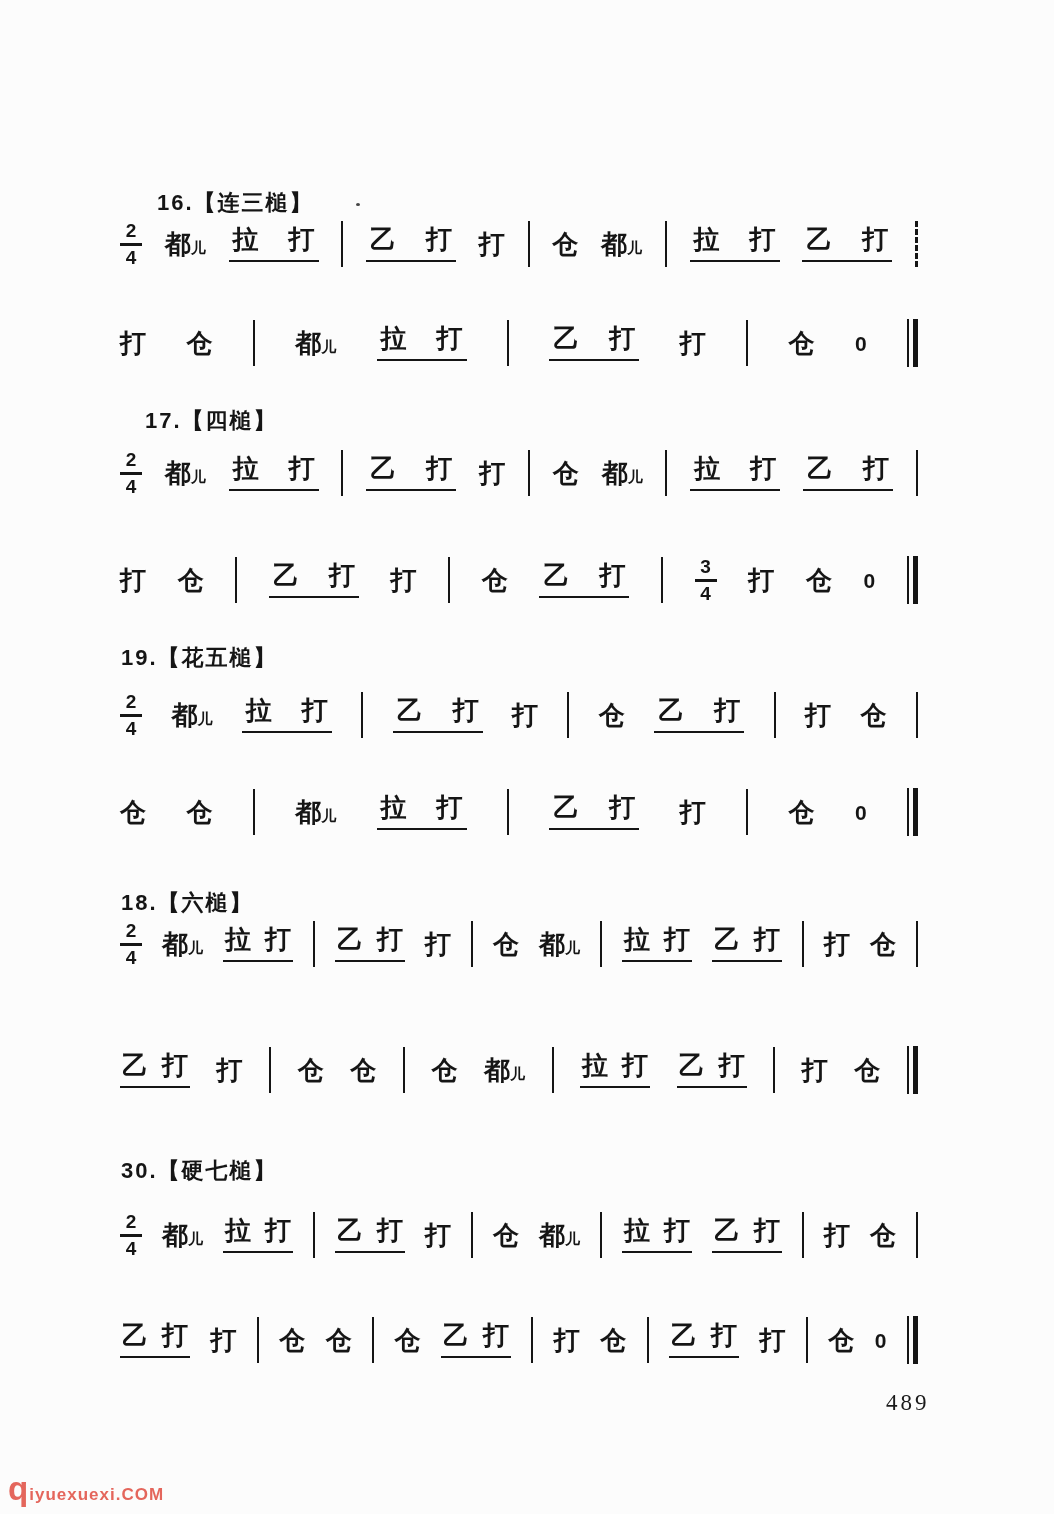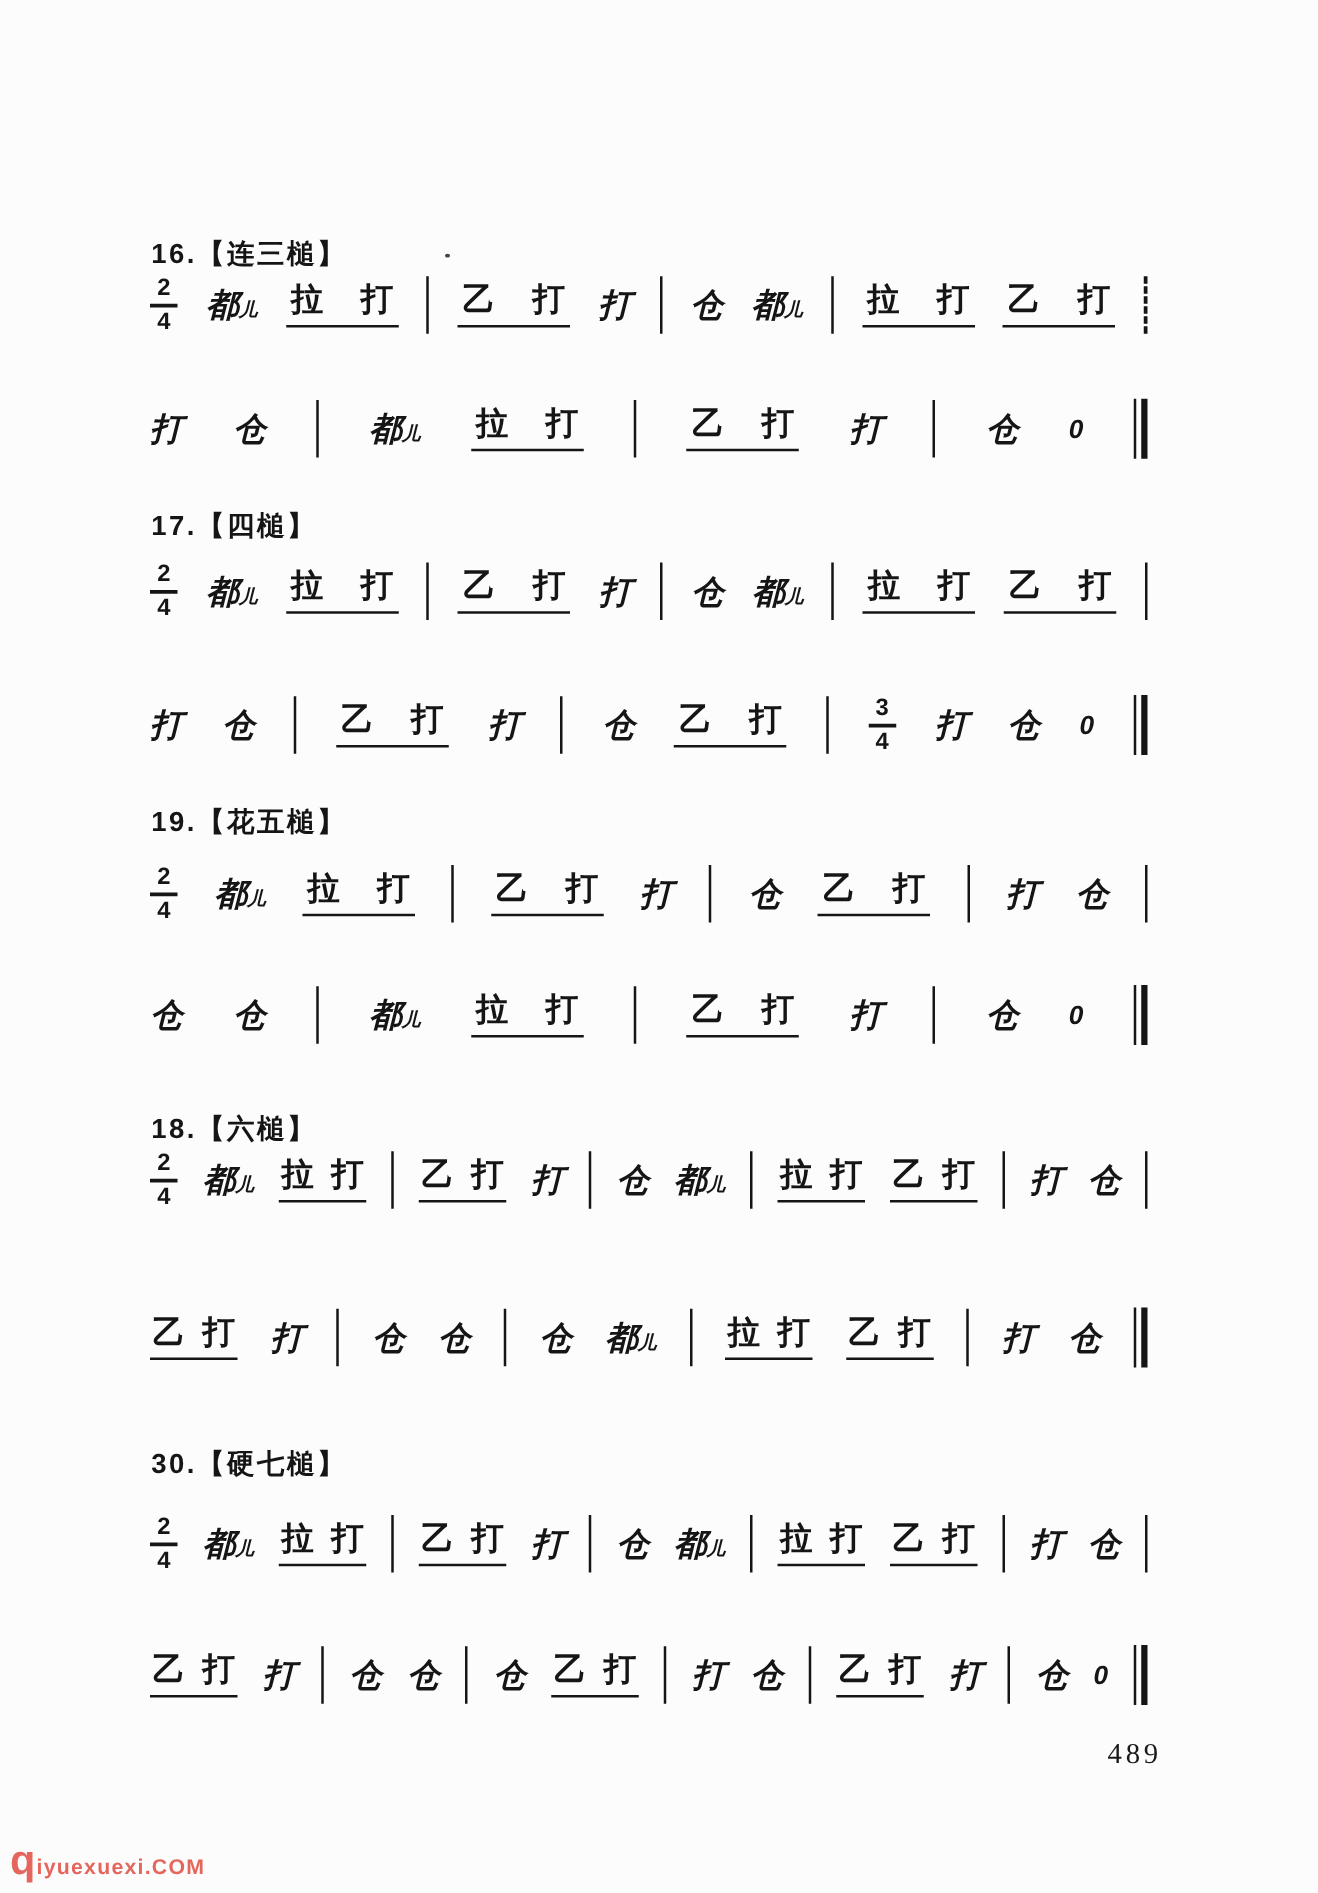--- a/index.html
+++ b/index.html
@@ -10,21 +10,21 @@
     overflow:hidden;
   }
   .section-title {
     position:absolute; left:121px; font-size:22px; font-weight:bold;
     letter-spacing:2px; white-space:nowrap;
   }
   .score-line {
     position:absolute; left:120px; width:798px; height:60px;
     display:flex; justify-content:space-between; align-items:center;
   }
-  .beat { font-size:26px; font-weight:bold; line-height:1; white-space:nowrap;font-style:italic; }
+  .beat { font-size:26px; font-weight:bold; line-height:1; white-space:nowrap; }
   .beat .sub { font-size:15px; font-weight:bold; }
   .rest0 { font-size:21px; letter-spacing:0; }
   .beam {
     display:inline-flex; gap:30px; border-bottom:2px solid #151515;
     padding:0 4px 8px 4px; font-size:26px; font-weight:bold; line-height:1;
     white-space:nowrap;
   }
   .score-line.dense .beam { gap:14px; padding:0 2px 8px 2px; }
   .barline { width:2px; height:46px; background:#151515; flex:0 0 auto; }
   .barline.dashed { width:0; background:none; border-left:3px dashed #151515; }
@@ -50,21 +50,21 @@
     background:#444; border-radius:50%;
   }
 </style>
 </head>
 <body>
 
 <div class="sheet" id="sheet">
   <div class="ink-speck"></div>
   <div class="pagenum">489</div>
   <div class="watermark" style="color: rgb(228, 102, 92); text-align: right;">qiyuexuexi.COM</div>
-<div class="section-title" style="top: 188px;">16.【连三槌】</div>
+<div class="section-title" style="top: 188px; margin-left: 36px;">16.【连三槌】</div>
     <div class="score-line" style="top: 214px;">
       <div class="timesig">
         <span>2</span>
         <div class="fracline"></div>
         <span>4</span>
       </div>
       <span class="beat"><span>都</span><span class="sub">儿</span></span>
       <span class="beam">
         <span>拉</span>
         <span>打</span>
@@ -105,21 +105,21 @@
       </span>
       <span class="beat"><span>打</span></span>
       <div class="barline"></div>
       <span class="beat"><span>仓</span></span>
       <span class="beat rest0"><span>0</span></span>
       <div class="finalbar">
         <div class="thin"></div>
         <div class="thick"></div>
       </div>
     </div>
-    <div class="section-title" style="top: 406px;">17.【四槌】</div>
+    <div class="section-title" style="top: 406px; margin-left: 24px;">17.【四槌】</div>
     <div class="score-line" style="top: 443px;">
       <div class="timesig">
         <span>2</span>
         <div class="fracline"></div>
         <span>4</span>
       </div>
       <span class="beat"><span>都</span><span class="sub">儿</span></span>
       <span class="beam">
         <span>拉</span>
         <span>打</span>

